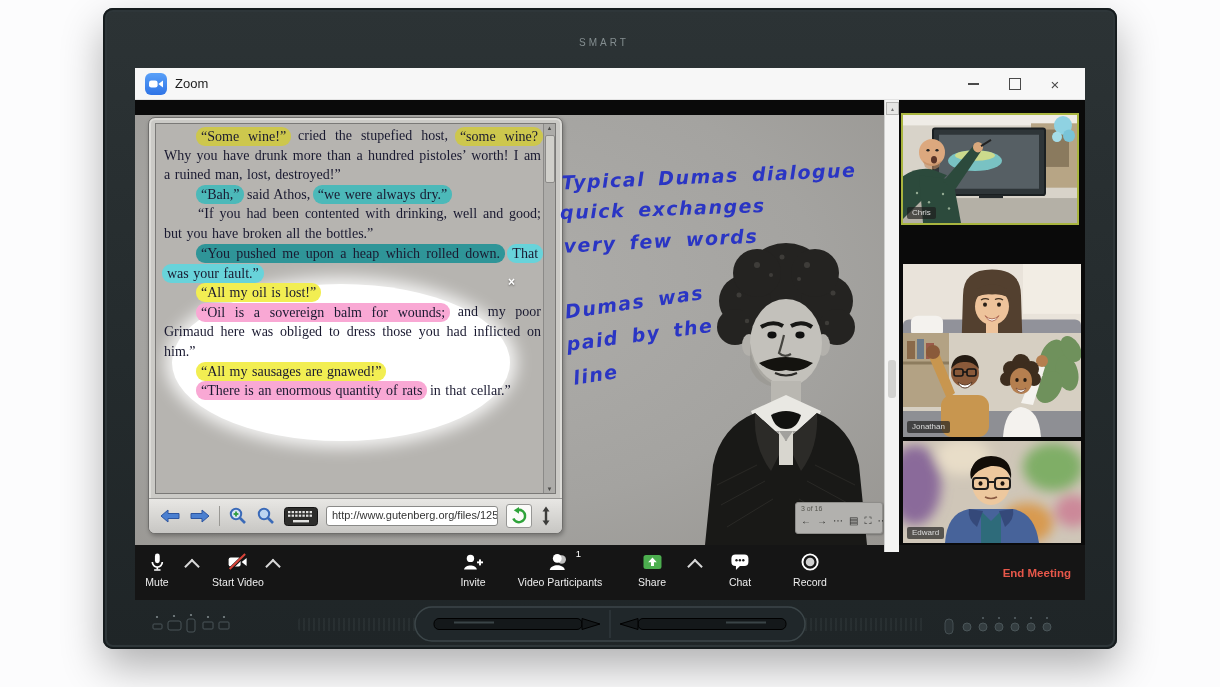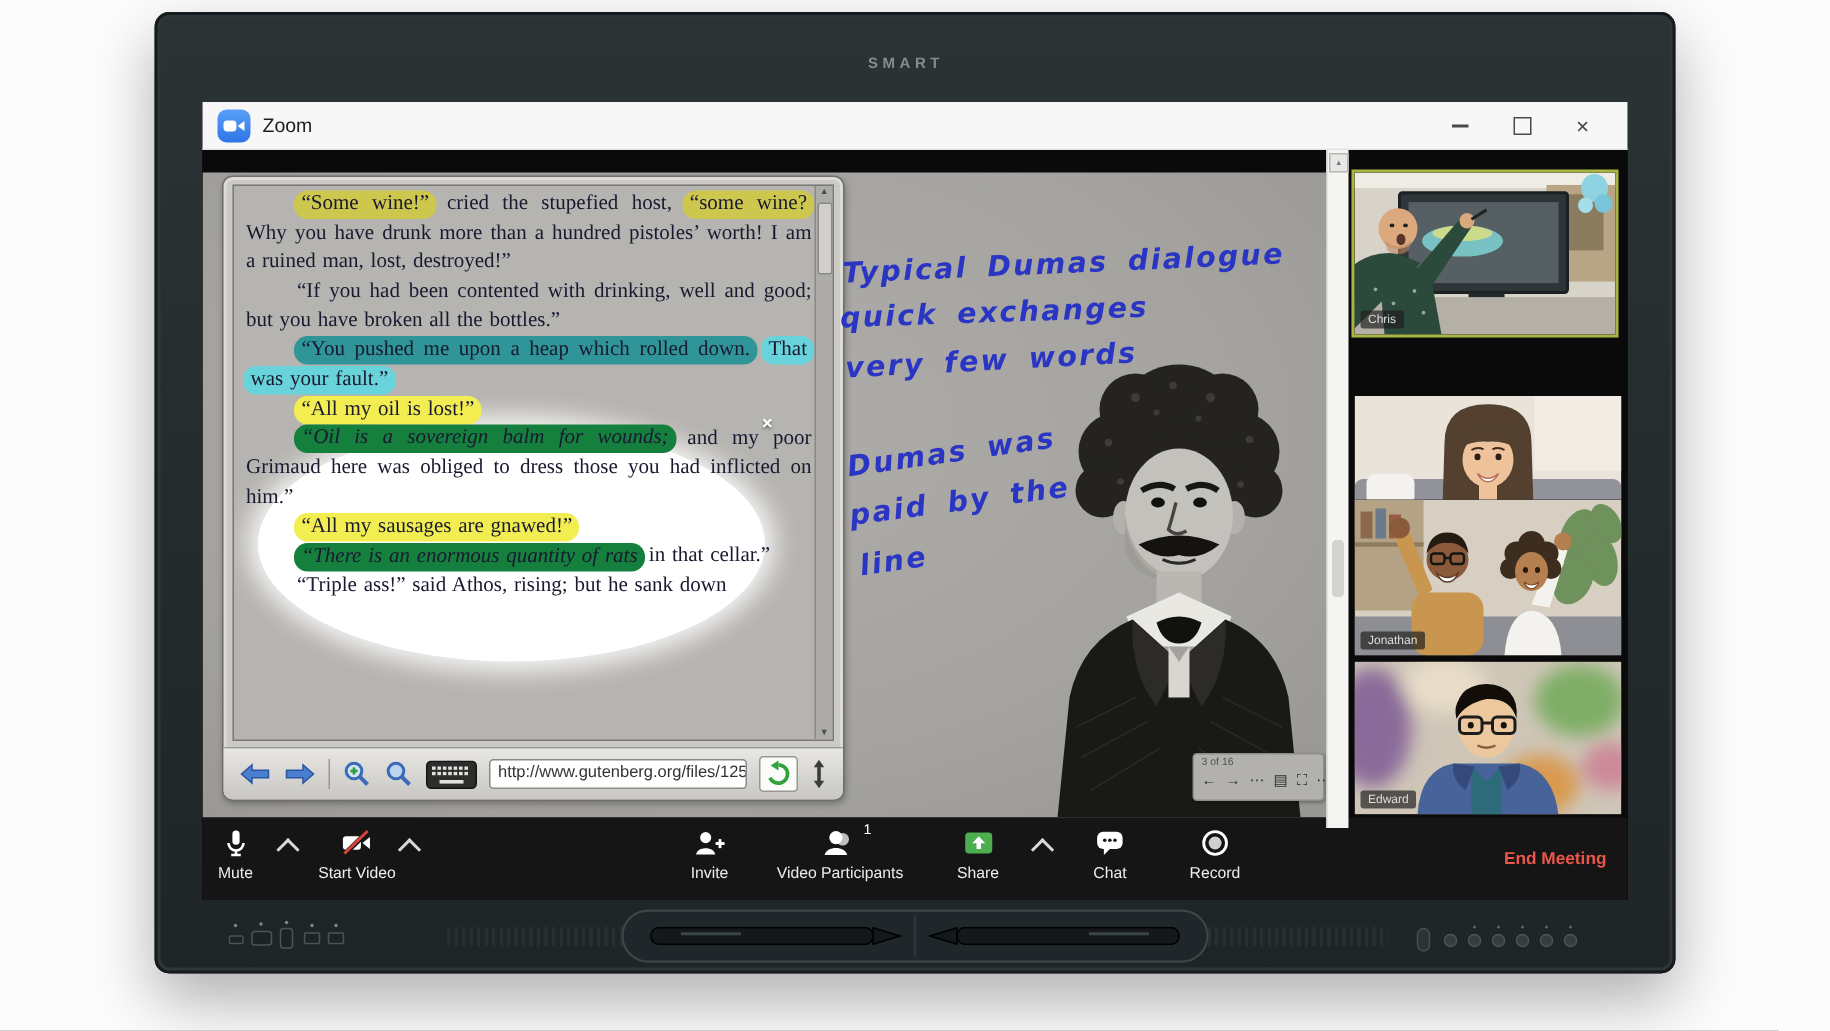--- a/index.html
+++ b/index.html
@@ -3,21 +3,21 @@
 <meta charset="utf-8">
 <style>
   html,body{margin:0;padding:0;background:#fdfdfe;}
   .stage{position:relative;width:1220px;height:687px;background:#fcfcfd;overflow:hidden;
          font-family:"Liberation Sans",sans-serif;}
   
   .monitor{position:absolute;left:103px;top:8px;width:1014px;height:641px;border-radius:10px;
     background:linear-gradient(180deg,#2c3335,#242b2d 55%,#1f2527);
     box-shadow:0 18px 42px rgba(0,0,0,.30), inset 0 0 0 2px #161c1e, inset 0 0 0 4px #2e3639;}
   .brand{position:absolute;top:29px;left:0;right:12px;text-align:center;color:#848e90;
-    font-size:10px;letter-spacing:3px;font-weight:bold;}
+    font-size:10px;letter-spacing:3px;font-weight:normal;}
   .grille{position:absolute;height:13px;top:610px;border-radius:3px;
     background:repeating-linear-gradient(90deg,#39424455 0 2px,transparent 2px 5px);}
   .g1{left:195px;width:150px;} .g2{left:672px;width:150px;}
   .pentray{position:absolute;left:311px;top:598px;}
   .ports{position:absolute;left:48px;top:604px;}
   .bezelbtns{position:absolute;left:840px;top:606px;}
   
   .screen{position:absolute;left:32px;top:60px;width:950px;height:532px;background:#050505;}
   .titlebar{position:absolute;left:0;top:0;width:950px;height:32px;background:#f7f7f7;
     display:flex;align-items:center;padding-left:10px;box-sizing:border-box;border-bottom:1px solid #e3e3e3;}
@@ -37,21 +37,21 @@
     border:1px solid #6f6e6c;border-radius:7px;box-shadow:inset 0 0 0 2px #dddcd8, 1px 2px 4px rgba(0,0,0,.28);}
   .page{position:absolute;left:6px;top:5px;width:399px;height:369px;background:#b6b4b0;
     border:1px solid #7a7977;overflow:hidden;}
   .doctext{position:relative;z-index:2;margin:2px 14px 0 8px;
     font-family:"Liberation Serif",serif;font-size:14px;line-height:19.6px;color:#191930;
     text-align:justify;word-spacing:1px;}
   .doctext p{margin:0;text-indent:34px;}
   .hl{border-radius:9px;padding:1.5px 5px 2.5px;margin:0 -2px;
       box-decoration-break:clone;-webkit-box-decoration-break:clone;}
   .hl-teal{background:#4cb9b9;} .hl-darkteal{background:#2f9598;} .hl-lightteal{background:#68d3da;}
-  .hl-yellow{background:#f2ee52;} .hl-olive{background:#cdc74d;} .hl-cyan{background:#15803d;font-style:italic;}
+  .hl-yellow{background:#f2ee52;} .hl-olive{background:#cdc74d;} .hl-cyan{background:#f9a8d4;}
   .spotlight{position:absolute;left:16px;top:160px;width:338px;height:157px;background:#fff;
     border-radius:50%;box-shadow:0 0 16px 7px rgba(255,255,255,.85);z-index:1;}
   .spot-close{position:absolute;left:352px;top:152px;z-index:4;color:#fff;font-size:12px;
     font-weight:bold;text-shadow:0 1px 2px rgba(0,0,0,.45);line-height:1;}
   .vscroll{position:absolute;right:0;top:0;width:11px;height:100%;background:#adaca9;
     border-left:1px solid #8b8a88;z-index:3;}
   .sarr{position:absolute;left:0;width:11px;text-align:center;font-size:6px;color:#4c4c4a;}
   .sarr.up{top:1px;} .sarr.down{bottom:1px;}
   .sthumb{position:absolute;left:1px;top:11px;width:8px;height:46px;background:#d0cfca;
     border:1px solid #8b8a88;border-radius:2px;}
@@ -131,27 +131,27 @@
       <div class="content">
 
         <div class="shared">
 
           <div class="docwidget">
             <div class="page">
               <div class="spotlight"></div>
               <span class="spot-close">×</span>
               <div class="doctext">
                   <p><span class="hl hl-olive">“Some wine!”</span><span> cried the stupefied host, </span><span class="hl hl-olive">“some wine?</span><span> Why you have drunk more than a hundred pistoles’ worth! I am a ruined man, lost, destroyed!”</span></p>
+                  <p><span class="hl hl-teal">“Bah,”</span><span> said Athos, </span><span class="hl hl-teal">“we were always dry.”</span></p>
                   <p><span>“If you had been contented with drinking, well and good; but you have broken all the bottles.”</span></p>
                   <p><span class="hl hl-darkteal">“You pushed me upon a heap which rolled down.</span><span> </span><span class="hl hl-lightteal">That was your fault.”</span></p>
                   <p><span class="hl hl-yellow">“All my oil is lost!”</span></p>
                   <p><span class="hl hl-cyan">“Oil is a sovereign balm for wounds;</span><span> and my poor Grimaud here was obliged to dress those you had inflicted on him.”</span></p>
                   <p><span class="hl hl-yellow">“All my sausages are gnawed!”</span></p>
                   <p><span class="hl hl-cyan">“There is an enormous quantity of rats</span><span> in that cellar.”</span></p>
-                  <p><span>“Triple ass!” said Athos, rising; but he sank down</span></p>
                 </div>
               <div class="vscroll">
                 <span class="sarr up">▲</span>
                 <span class="sthumb"></span>
                 <span class="sarr down">▼</span>
               </div>
             </div>
             <div class="dtoolbar">
               <svg width="22" height="16" viewBox="0 0 22 16">
                   <polygon points="9,2 9,5.5 20,5.5 20,10.5 9,10.5 9,14 2,8" fill="#4a7fd0" stroke="#2c55a0"></polygon>

